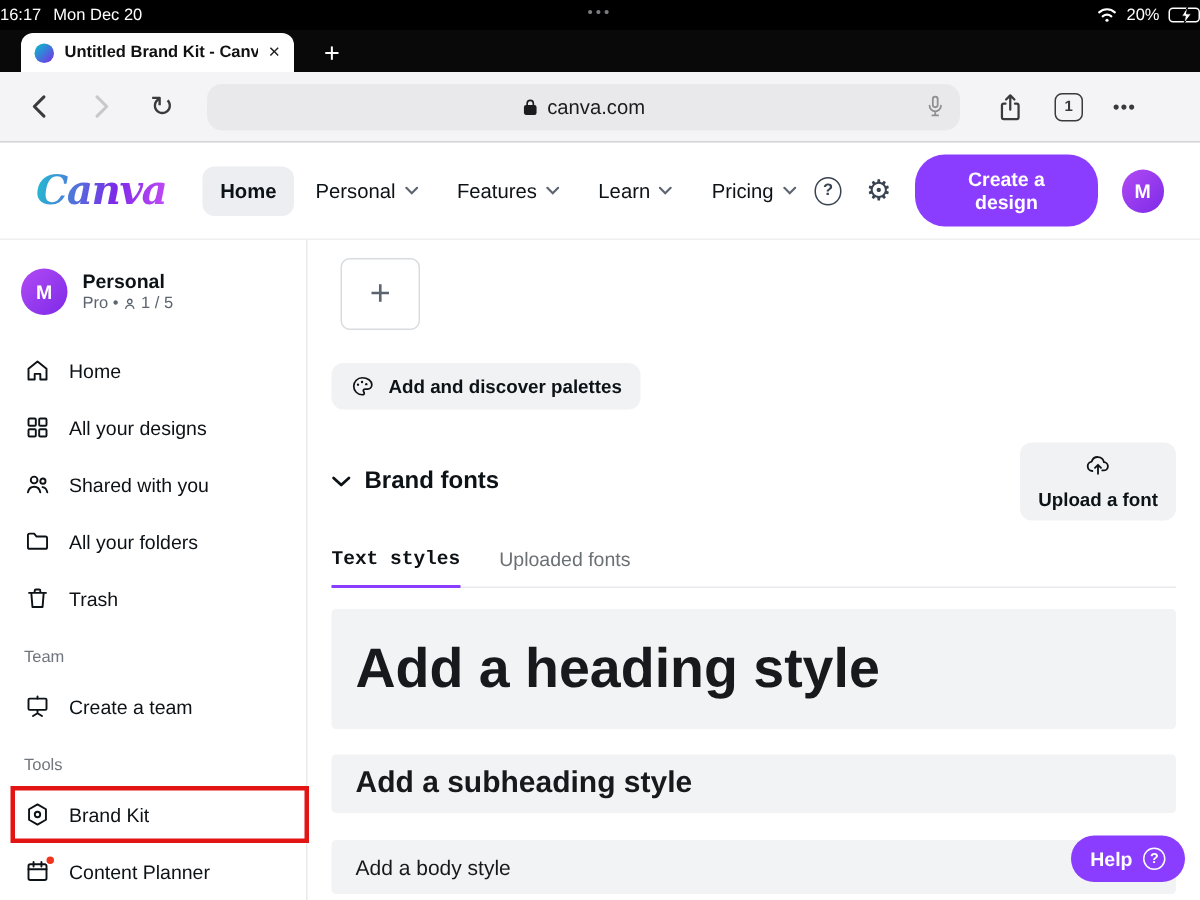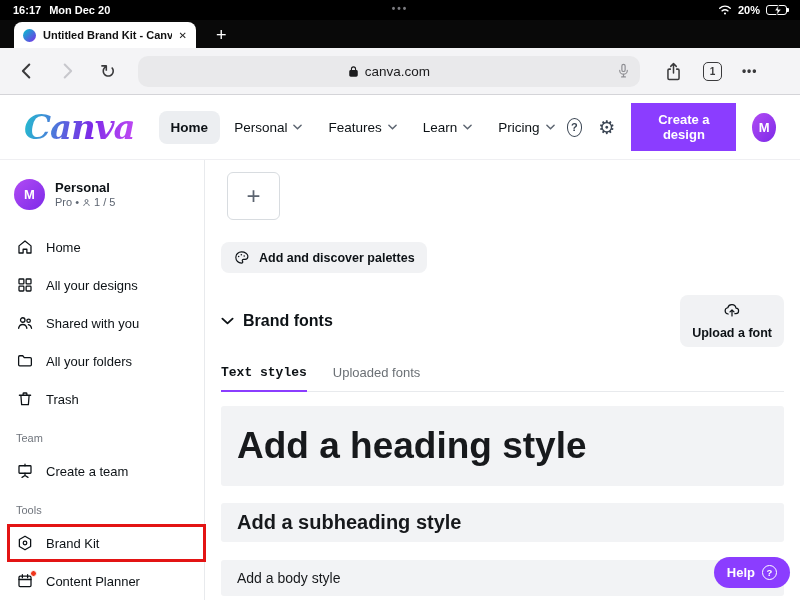--- a/index.html
+++ b/index.html
@@ -4,21 +4,21 @@
 <style>
   * { margin:0; padding:0; box-sizing:border-box; }
   html,body { background:#2a2a2e; }
   .screen { position:relative; width:800px; height:600px; background:#fff;
             font-family:"Liberation Sans","DejaVu Sans",sans-serif; overflow:hidden; }
   svg { display:block; }
 
   
   .status-bar { position:absolute; top:0; left:0; right:0; height:20px; background:#000;
                 color:#fff; display:flex; align-items:center; justify-content:space-between;
-                padding:0 13px; font-size:11px; font-weight:700; z-index:30;gap:32px; }
+                padding:0 0; font-size:11px; font-weight:400; z-index:30;gap:32px; }
   .sb-left { display:flex; gap:8px; align-items:center; }
   .sb-center { position:absolute; left:50%; top:3px; transform:translateX(-50%);
                color:#7c7c80; font-size:10px; letter-spacing:2px; }
   .sb-right { display:flex; gap:6px; align-items:center; }
   .battery { width:21px; height:10px; border:1px solid #fff; border-radius:3px; padding:1px; position:relative; }
   .battery::after { content:""; position:absolute; right:-3px; top:2px; width:2px; height:4px; background:#fff; border-radius:0 1px 1px 0; }
   .battery-fill { width:24%; height:100%; background:#32d74b; border-radius:1px; }
   .bolt { position:absolute; left:7px; top:-2px; }
 
   
@@ -43,32 +43,32 @@
   .mic { position:absolute; right:10px; top:7px; color:#8e8e93; }
   .tool-right { display:flex; align-items:center; gap:20px; margin-left:24px; color:#3a3a3c; }
   .tabs-btn { width:19px; height:19px; border:1.8px solid #3a3a3c; border-radius:5px;
               display:flex; align-items:center; justify-content:center; font-size:10px; font-weight:700; color:#3a3a3c; }
   .more-dots { font-size:12px; font-weight:700; letter-spacing:1px; color:#3a3a3c; }
 
   
   .canva-header { position:absolute; top:95px; left:0; right:0; height:65px; background:#fff;
                   border-bottom:1px solid #efeff2; display:flex; align-items:center; padding:0 24px; z-index:27; }
   .logo { font-family:"DejaVu Serif","Liberation Serif",serif; font-style:italic; font-weight:700;
-          font-size:34px; background:linear-gradient(100deg,#21c0ce 0%,#7d2ae8 60%,#c44bf4 100%);
+          font-size:27px; background:linear-gradient(100deg,#21c0ce 0%,#7d2ae8 60%,#c44bf4 100%);
           -webkit-background-clip:text; background-clip:text; color:transparent; letter-spacing:-1px; }
   .main-nav { display:flex; align-items:center; gap:2px; margin-left:24px; }
   .nav-item { display:flex; align-items:center; gap:6px; padding:9px 12px; border-radius:8px;
               font-size:13.5px; font-weight:500; color:#0d1216; }
   .nav-item.active { background:#eceef1; font-weight:600; }
   .hdr-right { margin-left:auto; display:flex; align-items:center; gap:16px; }
   .help-circle { width:19px; height:19px; border:1.7px solid #394452; border-radius:50%;
                  display:flex; align-items:center; justify-content:center; font-size:11px; font-weight:700; color:#394452; }
   .gear { font-size:19px; color:#394452; line-height:1; }
   .create-btn { background:#8b3dff; color:#fff; font-size:13px; font-weight:600;
-                padding:9px 13px; border-radius:0; border:none; }
+                padding:9px 13px; border-radius:20px; border:none; }
   .avatar { width:29px; height:29px; border-radius:50%; background:linear-gradient(135deg,#b14bf4,#7d2ae8);
             color:#fff; font-size:13px; font-weight:700; display:flex; align-items:center; justify-content:center; }
 
   
   .app-body { position:absolute; top:160px; left:0; right:0; bottom:0; display:flex; }
 
   
   .sidebar { width:205px; flex:none; border-right:1px solid #e8eaed; padding-top:16px; position:relative; }
   .profile { height:36px; margin-bottom:16px; padding:0 14px; display:flex; align-items:center; gap:10px; }
   .profile .avatar { width:31px; height:31px; }

